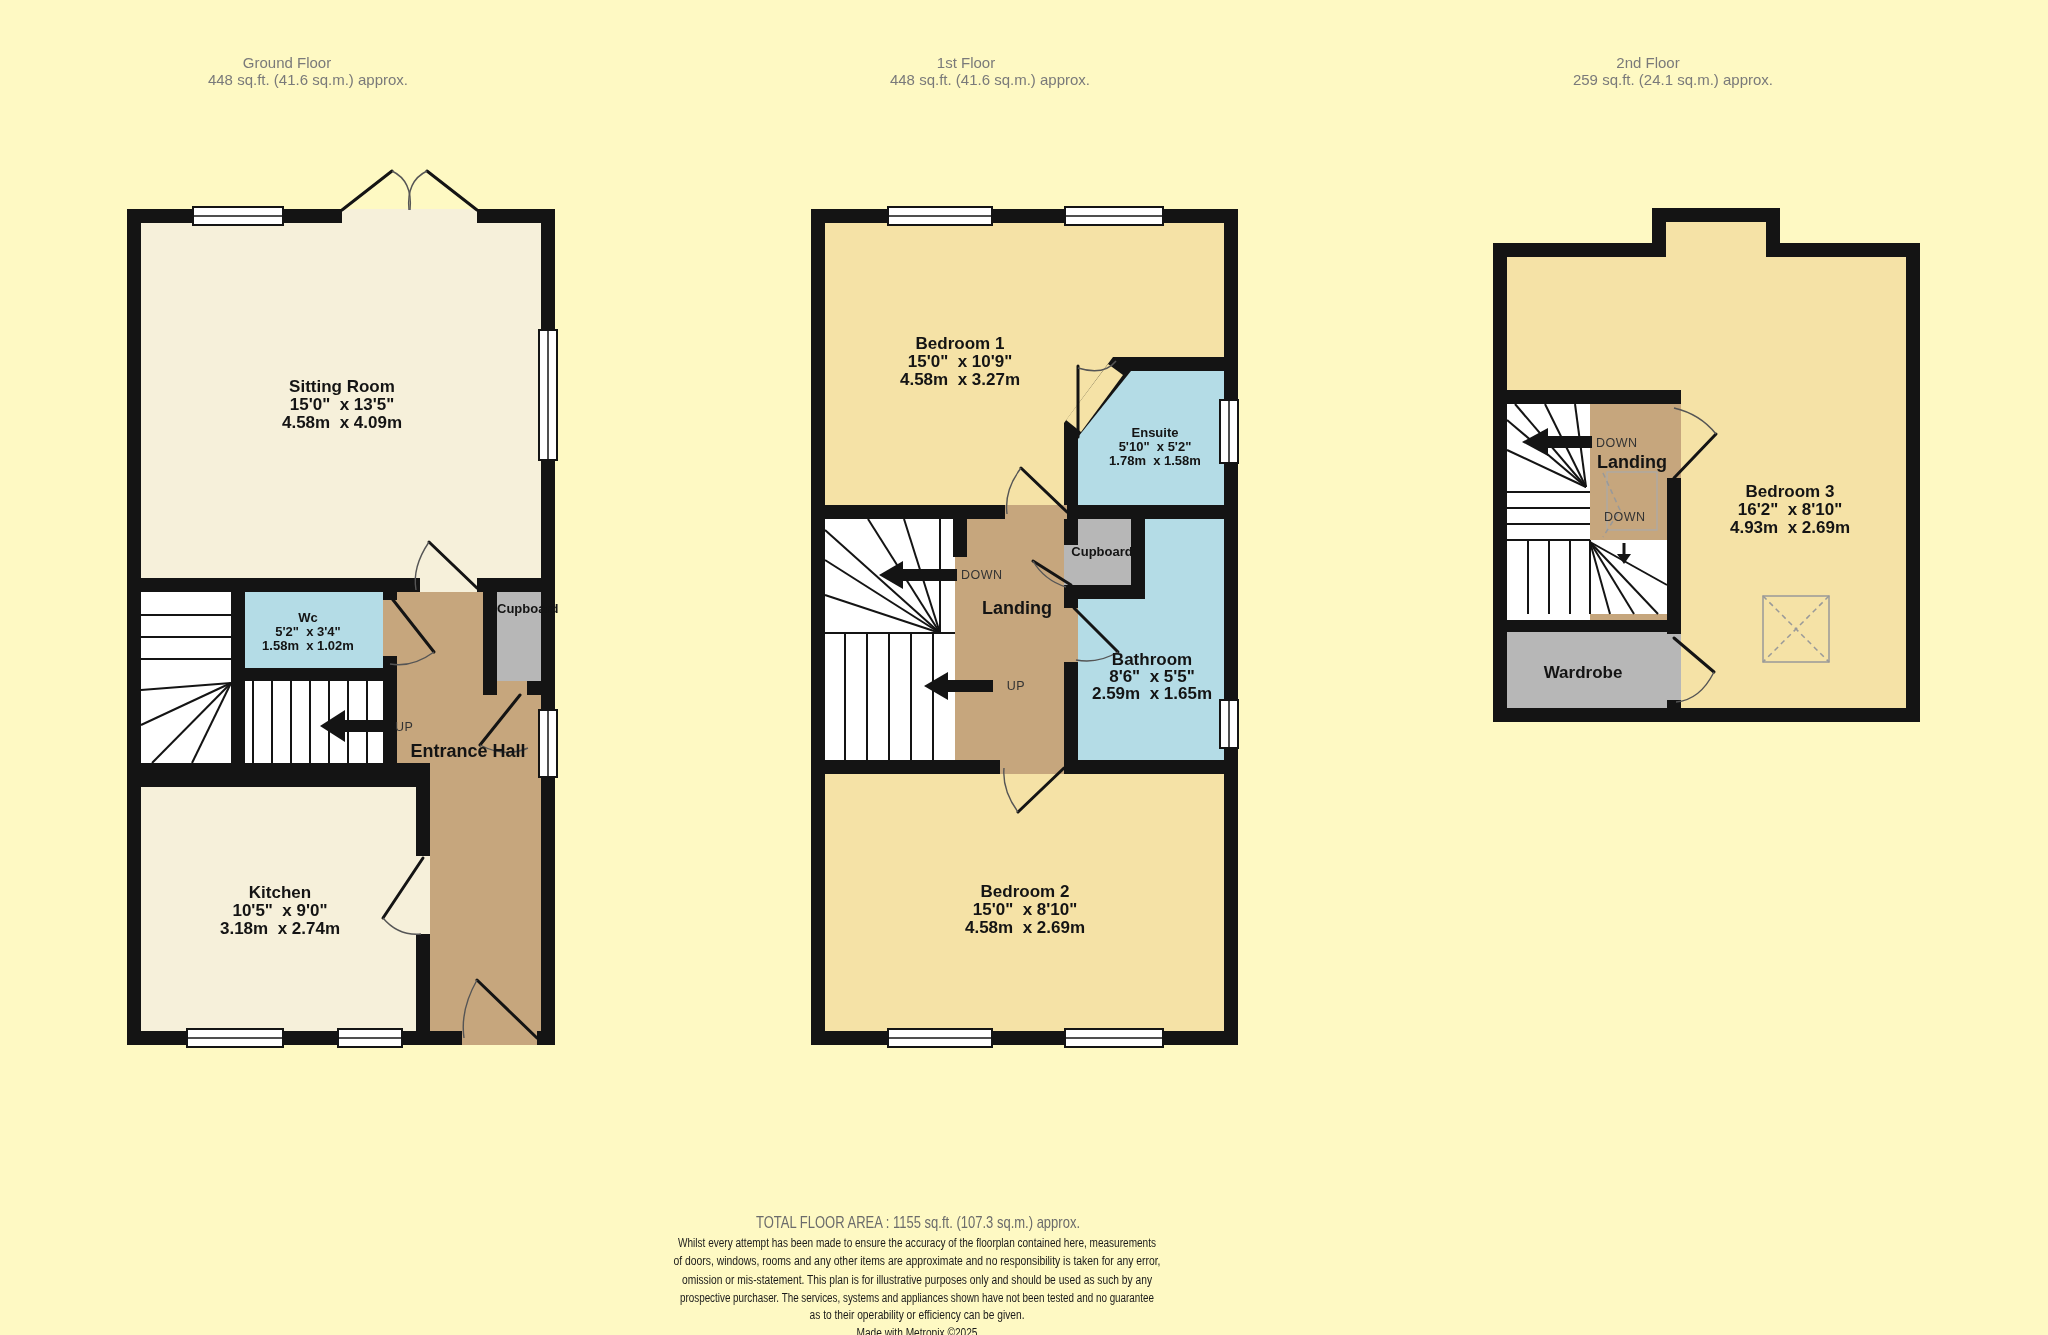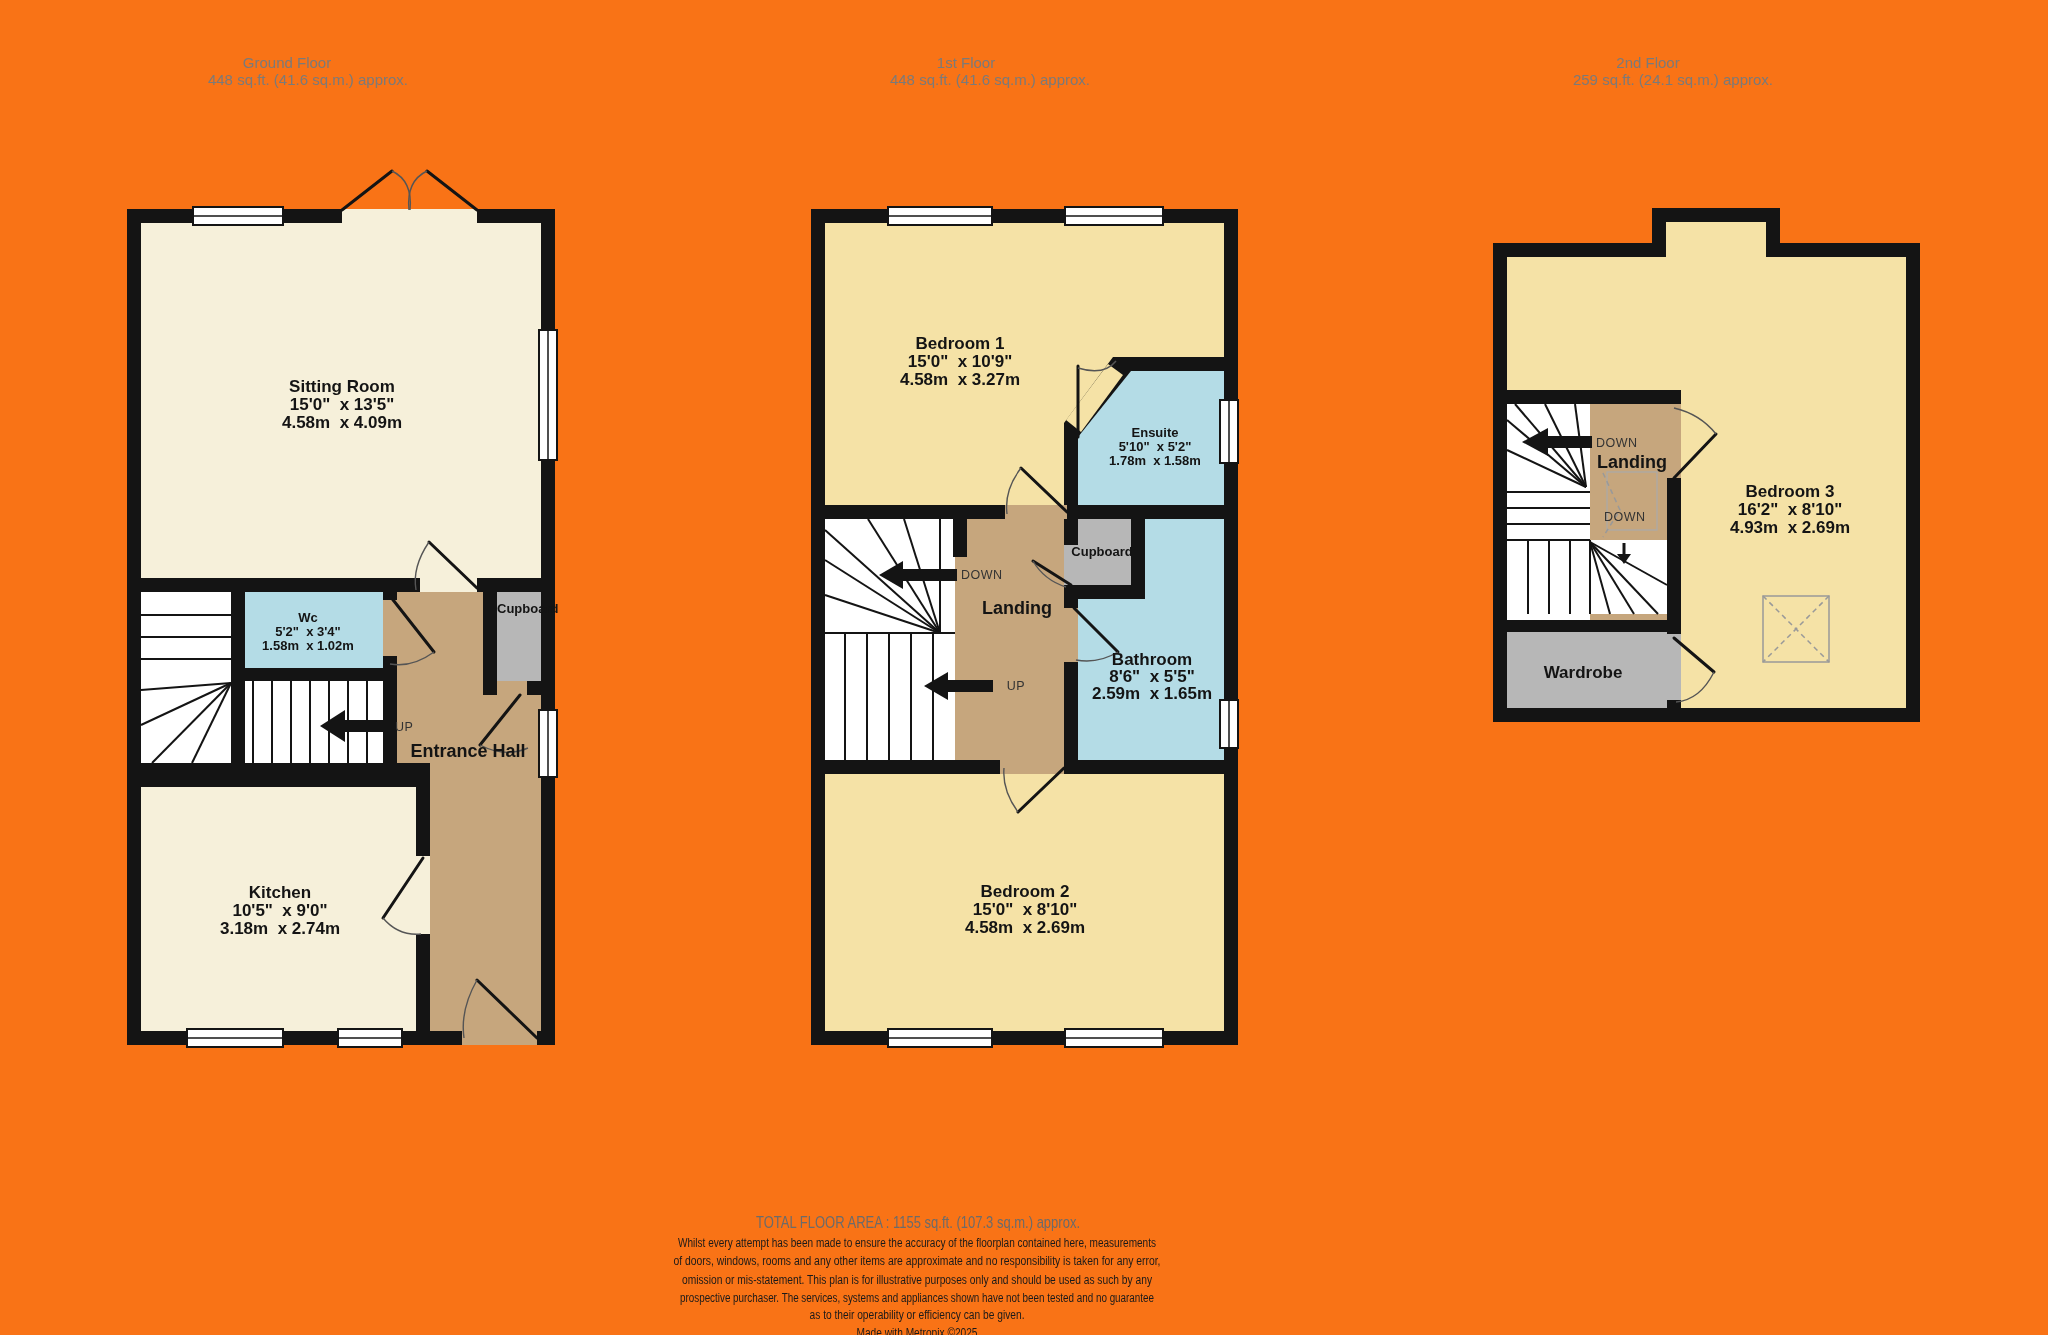--- a/index.html
+++ b/index.html
@@ -1,16 +1,16 @@
 <!DOCTYPE html>
 <html><head>
 <meta charset="utf-8">
 <style>
   html,body{margin:0;padding:0;background:#fff;}
-  .stage{position:relative;width:2048px;height:1335px;background:#f97316;overflow:hidden;}
+  .stage{position:relative;width:2048px;height:1335px;background:#fef9c3;overflow:hidden;}
   svg{display:block;}
   text{font-family:"Liberation Sans",sans-serif;white-space:pre;fill:#141414;}
   .hdr{font-size:15px;fill:#7a7a7a;}
   .room{font-size:17px;font-weight:bold;}
   .room-sm{font-size:13px;font-weight:bold;}
   .zone{font-size:18px;font-weight:bold;}
   .dir{font-size:12.5px;fill:#333;letter-spacing:.5px;}
   .total{font-size:17px;fill:#6b6b6b;}
   .disc{font-size:12px;fill:#1a1a1a;}
   .wall{fill:#141414;}

